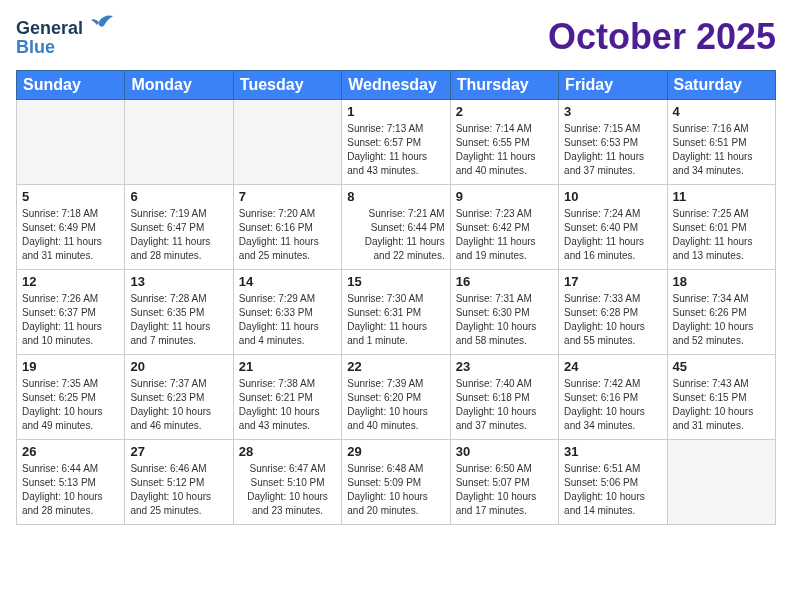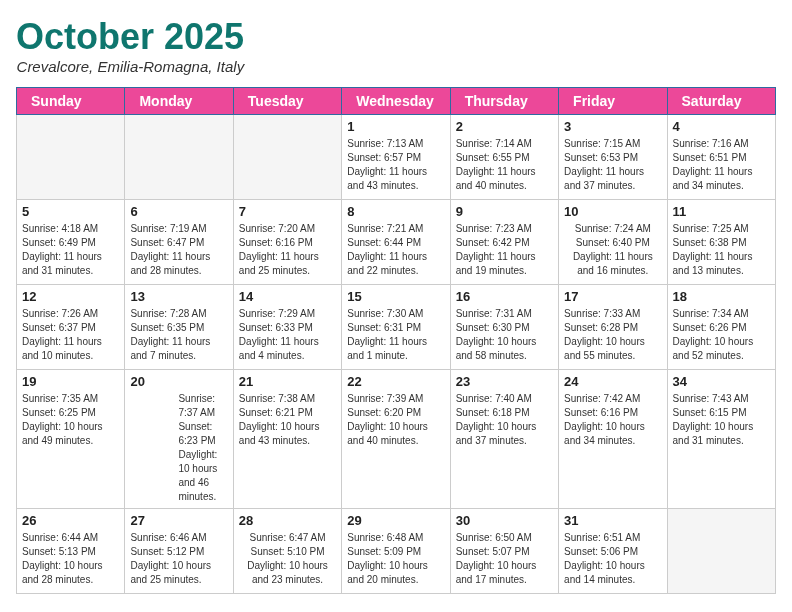--- a/index.html
+++ b/index.html
@@ -29,38 +29,38 @@
     }
     .logo-blue {
       color: #3a7fc1;
     }
     .title-block {
       text-align: right;
     }
     .month-title {
       font-size: 36px;
       font-weight: bold;
-      color: #0f766e;
+      color: #4c1d95;
     }
     .location-title {
       font-size: 15px;
       color: #333;
       font-style: italic;
     }
     .calendar {
       width: 100%;
       border-collapse: collapse;
       font-size: 10.5px;
     }
     .calendar th {
-      background: #ec4899;
+      background: #3b82f6;
       color: #fff;
       text-align: left;
-      padding: 5px 14px;
-      font-size: 14px;
+      padding: 5px 6px;
+      font-size: 16px;
       font-weight: bold;
       border: 1px solid #2e6aa0;
     }
     .calendar td {
       border: 1px solid #ccc;
       vertical-align: top;
       padding: 4px 5px;
       width: 108px;
       min-height: 80px;
       background: #fff;
@@ -81,23 +81,32 @@
       line-height: 1.4;
     }
     tr.week-row td {
       height: 85px;
     }
   </style>
 </head>
 <body>
 
 <div class="header">
+  <div class="logo">
+    <div style="display:flex;align-items:center;">
+      <span class="logo-text">General</span>
+      <svg width="30" height="30" viewBox="0 0 30 30" style="margin-left:2px;margin-top:-4px;">
+        <path d="M15,8 Q20,2 28,4 Q22,8 20,12 Q18,16 15,14 Q12,12 15,8Z" fill="#3a7fc1"></path>
+        <path d="M14,10 Q10,6 6,8 Q10,10 12,13Z" fill="#3a7fc1"></path>
+      </svg>
+    </div>
+    <span class="logo-text logo-blue" style="margin-top:-4px;">Blue</span>
+  </div>
   <div class="title-block">
     <div class="month-title">October 2025</div>
-    <div class="location-title">Crevalcore, Emilia-Romagna, Italy</div>
   </div>
 </div>
 
 <table class="calendar">
   <thead>
     <tr>
     <th>Sunday</th>
         <th>Monday</th>
         <th>Tuesday</th>
         <th>Wednesday</th>
@@ -136,64 +145,64 @@
           <span class="day-num">4</span>
           <div class="day-info" style="white-space: pre-line;">Sunrise: 7:16 AM
 Sunset: 6:51 PM
 Daylight: 11 hours
 and 34 minutes.</div>
         </td>
       </tr>
       <tr class="week-row">
         <td>
           <span class="day-num">5</span>
-          <div class="day-info" style="white-space: pre-line;">Sunrise: 4:18 AM
+          <div class="day-info" style="white-space: pre-line;">Sunrise: 7:18 AM
 Sunset: 6:49 PM
 Daylight: 11 hours
 and 31 minutes.</div>
         </td>
         <td>
           <span class="day-num">6</span>
           <div class="day-info" style="white-space: pre-line;">Sunrise: 7:19 AM
 Sunset: 6:47 PM
 Daylight: 11 hours
 and 28 minutes.</div>
         </td>
         <td>
           <span class="day-num">7</span>
           <div class="day-info" style="white-space: pre-line;">Sunrise: 7:20 AM
 Sunset: 6:16 PM
 Daylight: 11 hours
 and 25 minutes.</div>
         </td>
         <td>
           <span class="day-num">8</span>
-          <div class="day-info" style="white-space: pre-line;">Sunrise: 7:21 AM
+          <div class="day-info" style="white-space: pre-line; text-align: right;">Sunrise: 7:21 AM
 Sunset: 6:44 PM
 Daylight: 11 hours
 and 22 minutes.</div>
         </td>
         <td>
           <span class="day-num">9</span>
           <div class="day-info" style="white-space: pre-line;">Sunrise: 7:23 AM
 Sunset: 6:42 PM
 Daylight: 11 hours
 and 19 minutes.</div>
         </td>
         <td>
           <span class="day-num">10</span>
-          <div class="day-info" style="white-space: pre-line; text-align: center;">Sunrise: 7:24 AM
+          <div class="day-info" style="white-space: pre-line;">Sunrise: 7:24 AM
 Sunset: 6:40 PM
 Daylight: 11 hours
 and 16 minutes.</div>
         </td>
         <td>
           <span class="day-num">11</span>
           <div class="day-info" style="white-space: pre-line;">Sunrise: 7:25 AM
-Sunset: 6:38 PM
+Sunset: 6:01 PM
 Daylight: 11 hours
 and 13 minutes.</div>
         </td>
       </tr>
       <tr class="week-row">
         <td>
           <span class="day-num">12</span>
           <div class="day-info" style="white-space: pre-line;">Sunrise: 7:26 AM
 Sunset: 6:37 PM
 Daylight: 11 hours
@@ -245,21 +254,21 @@
       <tr class="week-row">
         <td>
           <span class="day-num">19</span>
           <div class="day-info" style="white-space: pre-line;">Sunrise: 7:35 AM
 Sunset: 6:25 PM
 Daylight: 10 hours
 and 49 minutes.</div>
         </td>
         <td>
           <span class="day-num">20</span>
-          <div class="day-info" style="white-space: pre-line; margin-left: 48px;">Sunrise: 7:37 AM
+          <div class="day-info" style="white-space: pre-line;">Sunrise: 7:37 AM
 Sunset: 6:23 PM
 Daylight: 10 hours
 and 46 minutes.</div>
         </td>
         <td>
           <span class="day-num">21</span>
           <div class="day-info" style="white-space: pre-line;">Sunrise: 7:38 AM
 Sunset: 6:21 PM
 Daylight: 10 hours
 and 43 minutes.</div>
@@ -279,21 +288,21 @@
 and 37 minutes.</div>
         </td>
         <td>
           <span class="day-num">24</span>
           <div class="day-info" style="white-space: pre-line;">Sunrise: 7:42 AM
 Sunset: 6:16 PM
 Daylight: 10 hours
 and 34 minutes.</div>
         </td>
         <td>
-          <span class="day-num">34</span>
+          <span class="day-num">45</span>
           <div class="day-info" style="white-space: pre-line;">Sunrise: 7:43 AM
 Sunset: 6:15 PM
 Daylight: 10 hours
 and 31 minutes.</div>
         </td>
       </tr>
       <tr class="week-row">
         <td>
           <span class="day-num">26</span>
           <div class="day-info" style="white-space: pre-line;">Sunrise: 6:44 AM

